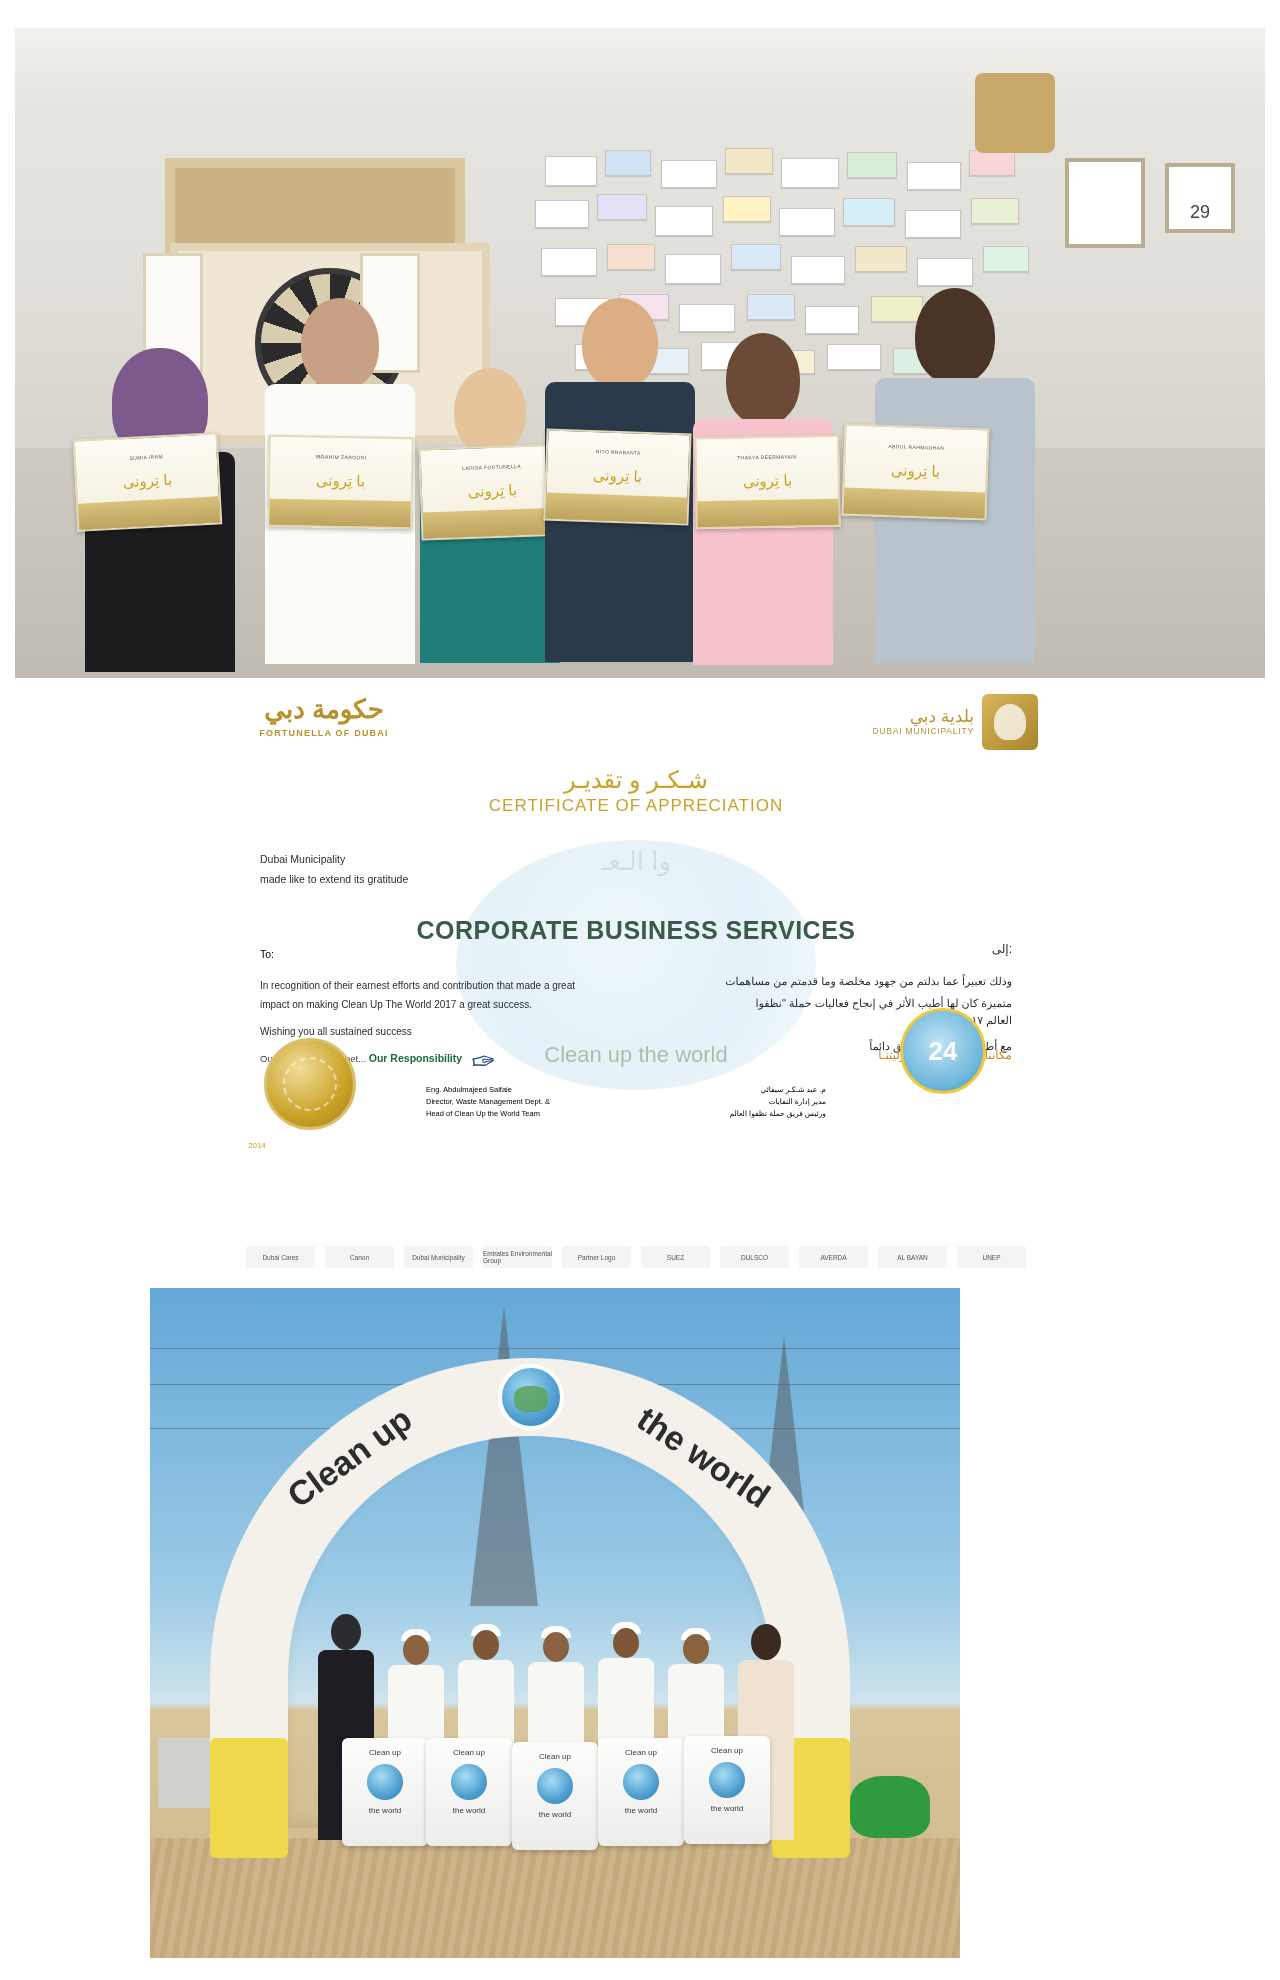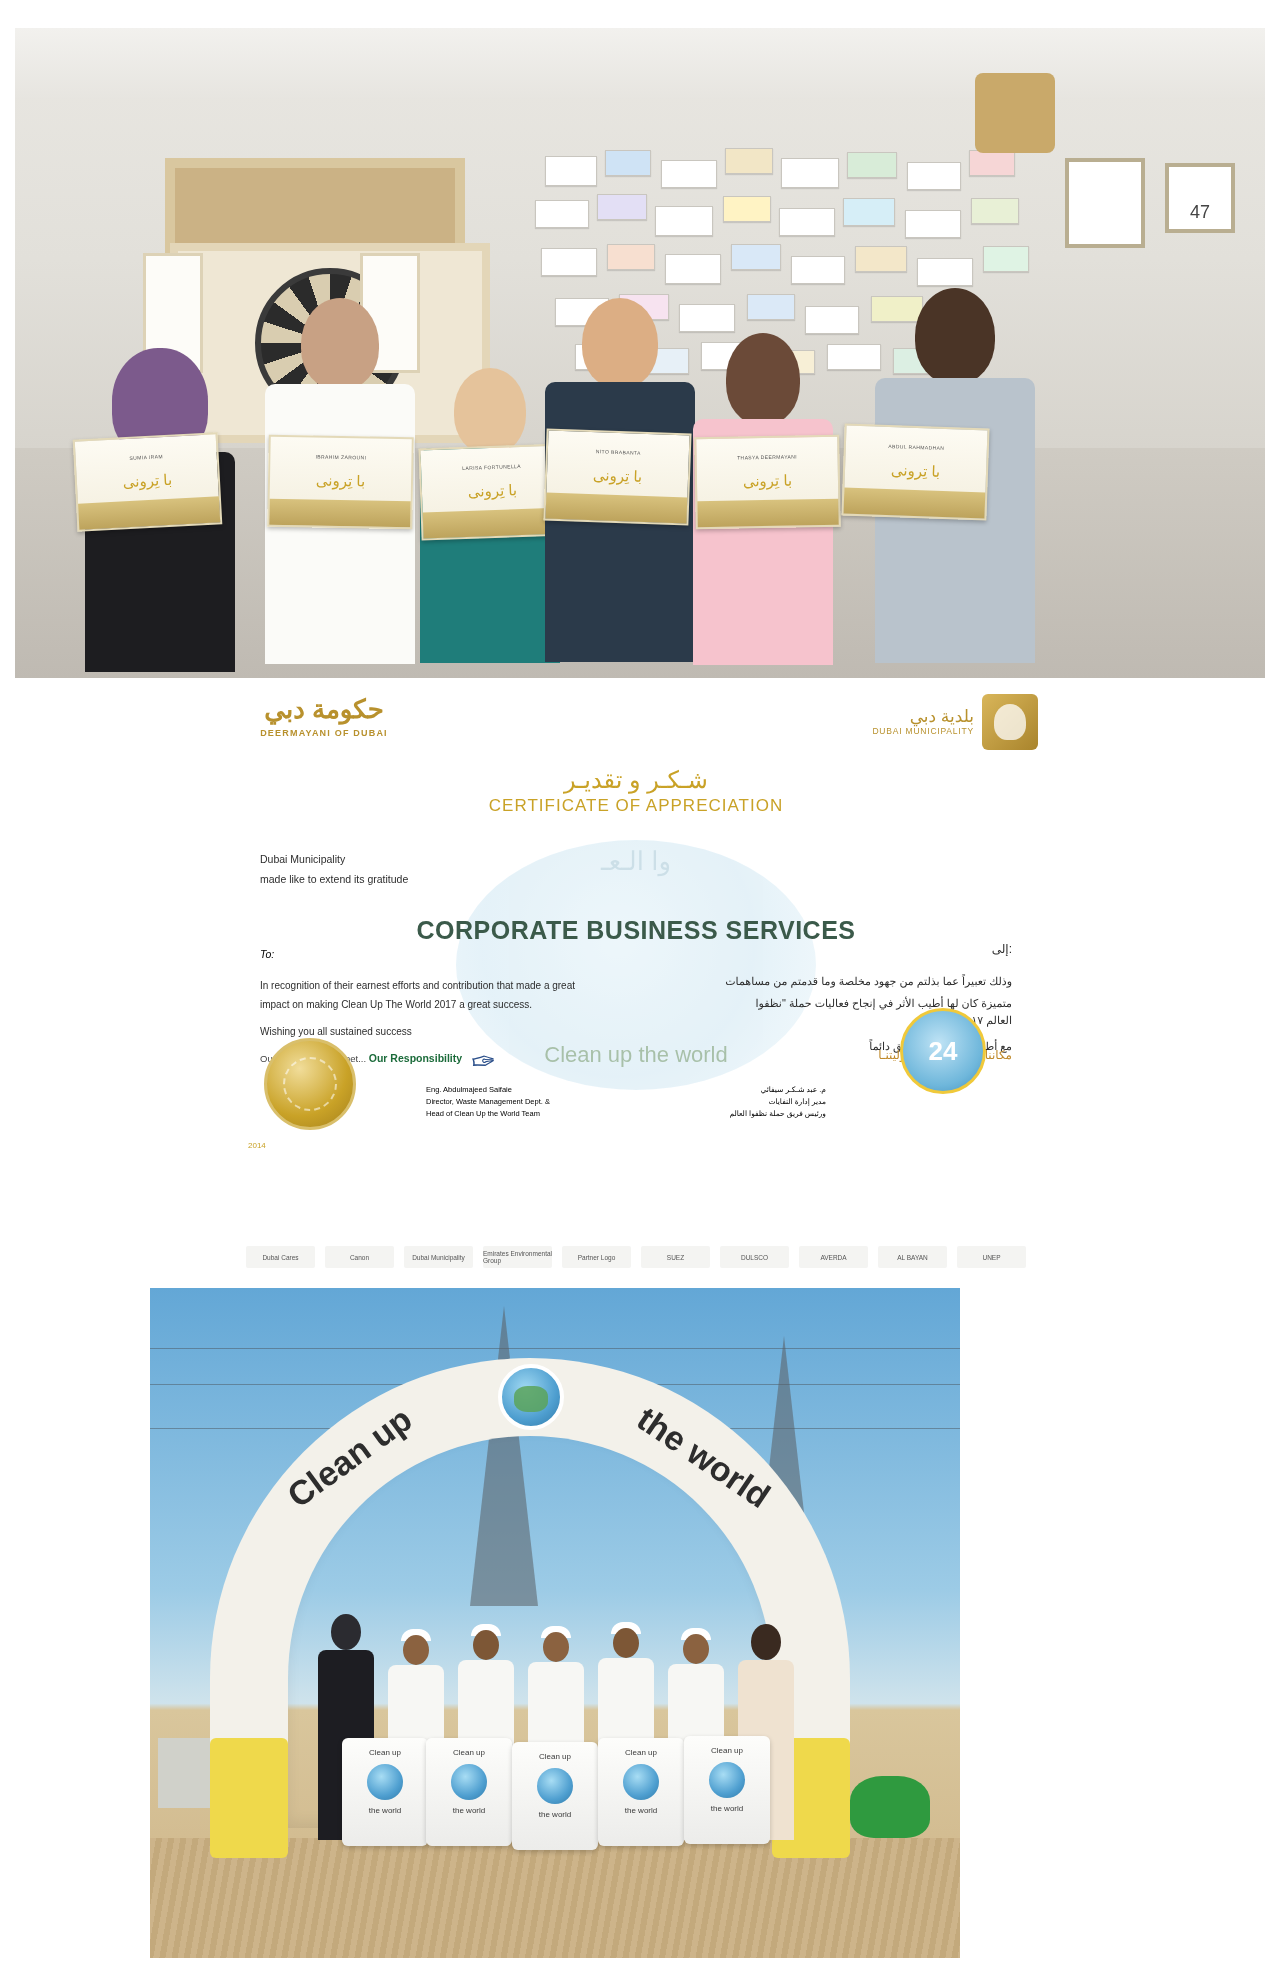--- a/index.html
+++ b/index.html
@@ -172,21 +172,21 @@
   .col-right {
     position: absolute; right: 34px; top: 16px; width: 300px;
     font-size: 11px; color: #2d2d2d; line-height: 2; text-align: right;
     direction: rtl;
   }
   .center-name {
     position: absolute; left: 0; right: 0; top: 86px;
     text-align: center;
     font-size: 25px; font-weight: bold; color: #3b5a4a; letter-spacing: .5px;
   }
-  .to-label { position: absolute; left: 34px; top: 118px; font-size: 10.5px; font-style: italic; }
+  .to-label { position: absolute; left: 34px; top: 118px; font-size: 10.5px; }
   .ila-label { position: absolute; right: 34px; top: 112px; font-size: 12px; color:#2d2d2d;}
   .tagline {
     position: absolute; left: 34px; top: 222px; font-size: 9.5px; color: #444;
   }
   .tagline b { color: #1b6b3a; font-size: 10.5px; }
   .tagline-ar {
     position: absolute; right: 34px; top: 218px; font-size: 12px; color: #c08a2b;
     direction: rtl;
   }
   .gold-seal {
@@ -379,21 +379,21 @@
     <div class="corkboard"></div>
     <div class="dart-cabinet">
       <div class="dartboard"></div>
     </div>
     <div class="scoreboard left"></div>
     <div class="scoreboard right"></div>
 
     <div class="dartcase-corner"></div>
     <div class="frame f1"></div>
     <div class="frame f2">
-      <div style="position:absolute;left:0;right:0;bottom:6px;text-align:center;font-size:18px;color:#444;">47</div>
+      <div style="position:absolute;left:0;right:0;bottom:6px;text-align:center;font-size:18px;color:#444;">29</div>
     </div>
 
     <div class="floor"></div>
 
     <div class="person" style="left:70px;height:330px;width:150px;">
       <div class="head" style="background:#7c5a8c;width:96px;height:110px;border-radius:48% 48% 40% 40%;"></div>
       <div class="body" style="background:#1d1d20;height:220px;width:150px;"></div>
     </div>
     <div class="cert" style="left:60px;bottom:150px;transform:rotate(-3deg);">
       <div class="cert-name">SUMIA IRAM</div>
@@ -450,21 +450,21 @@
       <div class="cert-arabic">با تِرونی</div>
       <div class="cert-gold"></div>
     </div>
   </div>
 
   <div class="certificate">
 
     <div class="cert-head">
       <div class="gov-logo">
         <div class="ar">حكومة دبي</div>
-        <div class="en">DEERMAYANI OF DUBAI</div>
+        <div class="en">FORTUNELLA OF DUBAI</div>
       </div>
       <div class="dm-logo">
         <div class="txt">
           <div class="ar">بلدية دبي</div>
           <div class="en">DUBAI MUNICIPALITY</div>
         </div>
         <div class="seal"></div>
       </div>
     </div>
 

